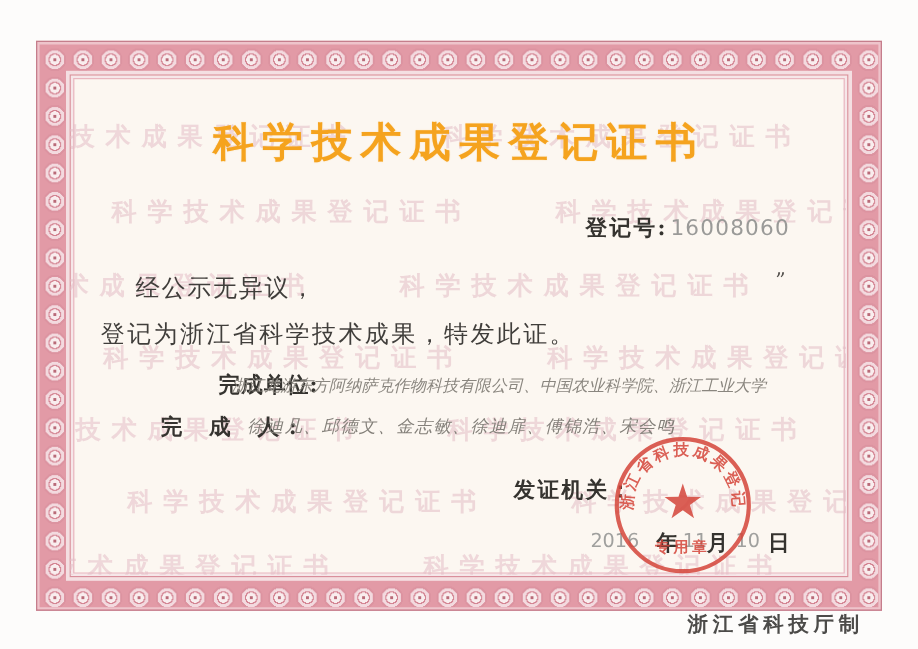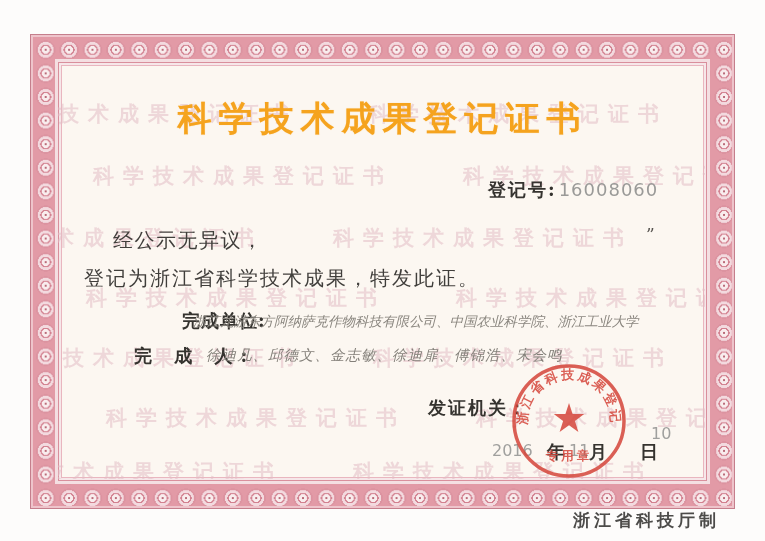--- a/index.html
+++ b/index.html
@@ -48,21 +48,21 @@
   .person-label{left:134px;top:344px;letter-spacing:8px;}
   .person-value{left:206px;top:346px;font-size:14.5px;color:#84807a;font-style:italic;letter-spacing:1px;}
   .issuer-label{left:428px;top:396px;font-size:18px;color:#35332f;font-weight:600;letter-spacing:2px;}
   .date-label{left:428px;top:440px;font-size:18px;color:#35332f;font-weight:600;letter-spacing:2px;}
   .date-num{font-family:"DejaVu Sans","Liberation Sans",sans-serif;font-size:16px;color:#a0a09e;}
   .date-unit{font-size:18px;color:#35332f;font-weight:600;}
   .dn-year{left:492px;top:441px;}
   .du-year{left:547px;top:440px;}
   .dn-month{left:569px;top:441px;}
   .du-month{left:589px;top:440px;}
-  .dn-day{left:613px;top:424px;margin-left:38px;}
+  .dn-day{left:613px;top:441px;}
   .du-day{left:640px;top:440px;}
   .footer{
     left:573px;top:509px;font-size:17px;color:#4c4b49;
     font-family:"Liberation Sans","DejaVu Sans",sans-serif;
     font-weight:bold;letter-spacing:4px;
   }
   .seal{position:absolute;left:508px;top:360px;width:122px;height:122px;opacity:.85;}
   .z2{z-index:2;} .z3{z-index:3;}
 </style>
 </head>

